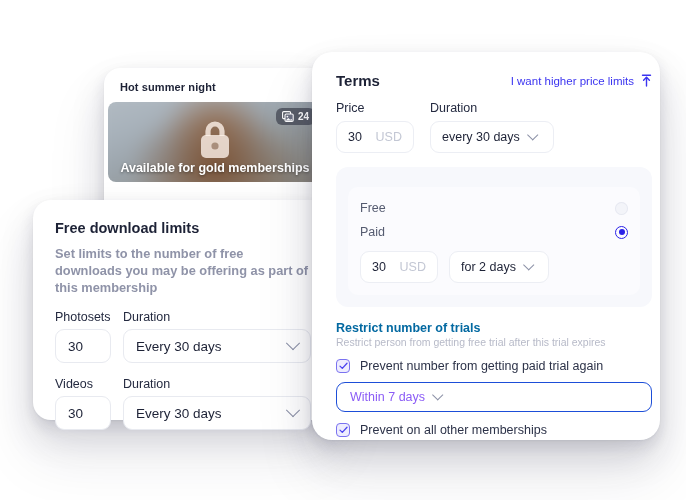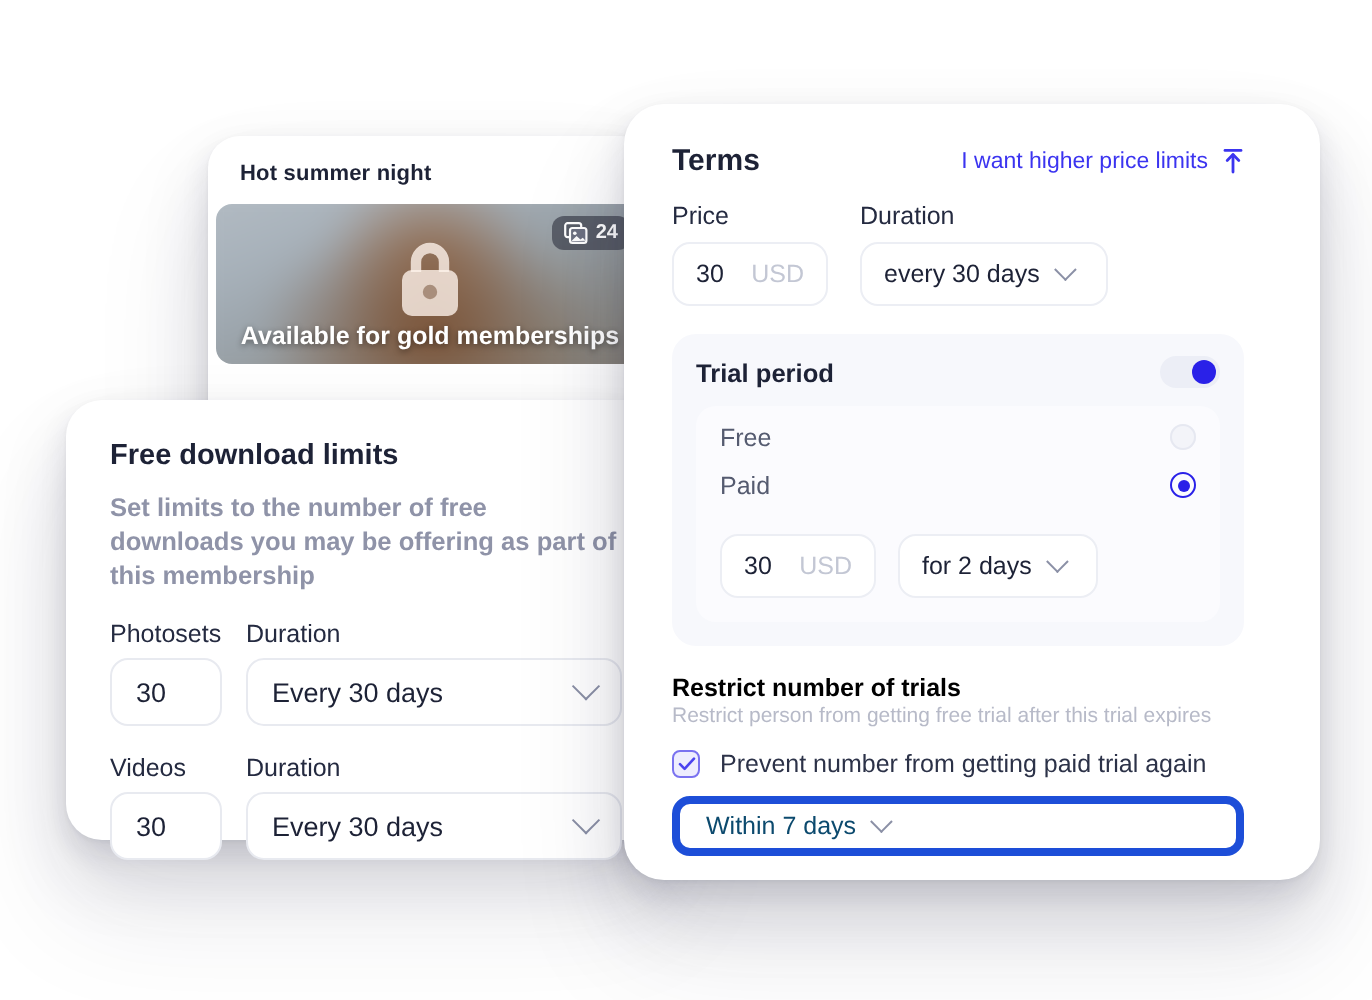--- a/index.html
+++ b/index.html
@@ -85,21 +85,21 @@
     width:9px;height:9px;border-right:1.6px solid #8b90a6;border-bottom:1.6px solid #8b90a6;
     transform:rotate(45deg) translate(-2px,-2px);flex:0 0 auto;
   }
 
   
   #card-terms{
     left:312px;top:52px;width:348px;height:388px;
     border-radius:20px;
     z-index:3;
   }
-  .terms-inner{padding:20px 38px 0 24px;}
+  .terms-inner{padding:20px 8px 0 24px;}
   .terms-head{display:flex;align-items:center;justify-content:space-between;}
   .terms-title{font-size:15px;font-weight:bold;color:#1d2236;}
   .terms-link{
     display:flex;align-items:center;gap:7px;
     font-size:11.5px;color:#3b34f0;font-weight:normal;white-space:nowrap;
   }
   .icon-upload{display:block;}
 
   .terms-fields{display:flex;gap:16px;margin-top:12px;}
   .tf-price{width:78px;flex:0 0 78px;}
@@ -126,50 +126,50 @@
   .toggle{
     width:30px;height:16px;border-radius:9px;background:#eceef6;position:relative;flex:0 0 auto;
   }
   .toggle .knob{
     position:absolute;top:2px;right:2px;width:12px;height:12px;border-radius:50%;
     background:#2a21e8;
   }
   .trial-body{
     margin-top:9px;background:#fbfbfe;border-radius:10px;padding:9px 12px 12px 12px;
   }
-  .opt{display:flex;align-items:flex-start;justify-content:space-between;height:24px;}
+  .opt{display:flex;align-items:center;justify-content:space-between;height:24px;}
   .opt-label{font-size:12.5px;color:#555b70;}
   .radio-off{
     width:13px;height:13px;border-radius:50%;background:#f3f4f9;
     box-shadow:inset 0 0 0 1px #e6e8f1;flex:0 0 auto;
   }
   .radio-on{
     width:13px;height:13px;border-radius:50%;border:1.6px solid #2a21e8;
     display:flex;align-items:center;justify-content:center;box-sizing:border-box;flex:0 0 auto;
   }
   .radio-on i{width:6px;height:6px;border-radius:50%;background:#2a21e8;display:block;}
   .trial-fields{display:flex;gap:11px;margin-top:7px;}
   .tb-money{width:78px;flex:0 0 78px;}
   .tb-dur{width:100px;flex:0 0 100px;}
 
   
   .restrict{margin-top:14px;}
-  .restrict-title{font-size:12.5px;font-weight:bold;color:#000000;}
+  .restrict-title{font-size:12.5px;font-weight:bold;color:#0369a1;}
   .restrict-sub{font-size:10.5px;color:#b7bac8;margin-top:1px;}
   .checkrow{display:flex;align-items:center;gap:10px;margin-top:11px;}
   .cbox{
     width:14px;height:14px;border-radius:4px;border:1.4px solid #7a72f0;background:#eeedfe;
     flex:0 0 auto;display:flex;align-items:center;justify-content:center;box-sizing:border-box;
   }
   .cbox svg{display:block;}
   .checklabel{font-size:12.5px;color:#2c3248;}
   .wide-select{
-    margin-top:9px;height:30px;border:4px solid #1d4ed8;border-radius:9px;background:#fff;
+    margin-top:9px;height:30px;border:1px solid #1d4ed8;border-radius:9px;background:#fff;
     display:flex;align-items:center;padding:0 13px;
-    font-size:12.5px;color:#0c4a6e;box-sizing:border-box;
+    font-size:12.5px;color:#8b5cf6;box-sizing:border-box;
   }
 </style>
 </head>
 <body>
 
 <div class="stage">
 
   <div class="card" id="card-photo">
     <div class="photo-title">Hot summer night</div>
     <div class="photo-media">
@@ -260,26 +260,20 @@
         <div class="tf-dur">
           <div class="tlabel">Duration</div>
           <div class="tbox">
             <span>every 30 days</span>
             <span class="chev-sm"></span>
           </div>
         </div>
       </div>
 
       <div class="trial">
-        <div class="trial-head">
-          <div class="trial-title">Trial period</div>
-          <div class="toggle">
-            <span class="knob"></span>
-          </div>
-        </div>
 
         <div class="trial-body">
           <div class="opt">
             <span class="opt-label">Free</span>
             <span class="radio-off"></span>
           </div>
           <div class="opt">
             <span class="opt-label">Paid</span>
             <span class="radio-on">
                 <i></i>
@@ -314,18 +308,26 @@
             </svg>
           </span>
           <span class="checklabel">Prevent number from getting paid trial again</span>
         </div>
 
         <div class="wide-select">
           <span>Within 7 days</span>
           <span class="chev-sm"></span>
         </div>
 
+        <div class="checkrow">
+          <span class="cbox">
+            <svg width="9" height="8" viewBox="0 0 9 8">
+              <path d="M1 4.1 L3.3 6.4 L8 1.3" fill="none" stroke="#4b43ef" stroke-width="1.3" stroke-linecap="round" stroke-linejoin="round"></path>
+            </svg>
+          </span>
+          <span class="checklabel">Prevent on all other memberships</span>
+        </div>
       </div>
 
     </div>
   </div>
 
 </div>
 
 </body></html>

